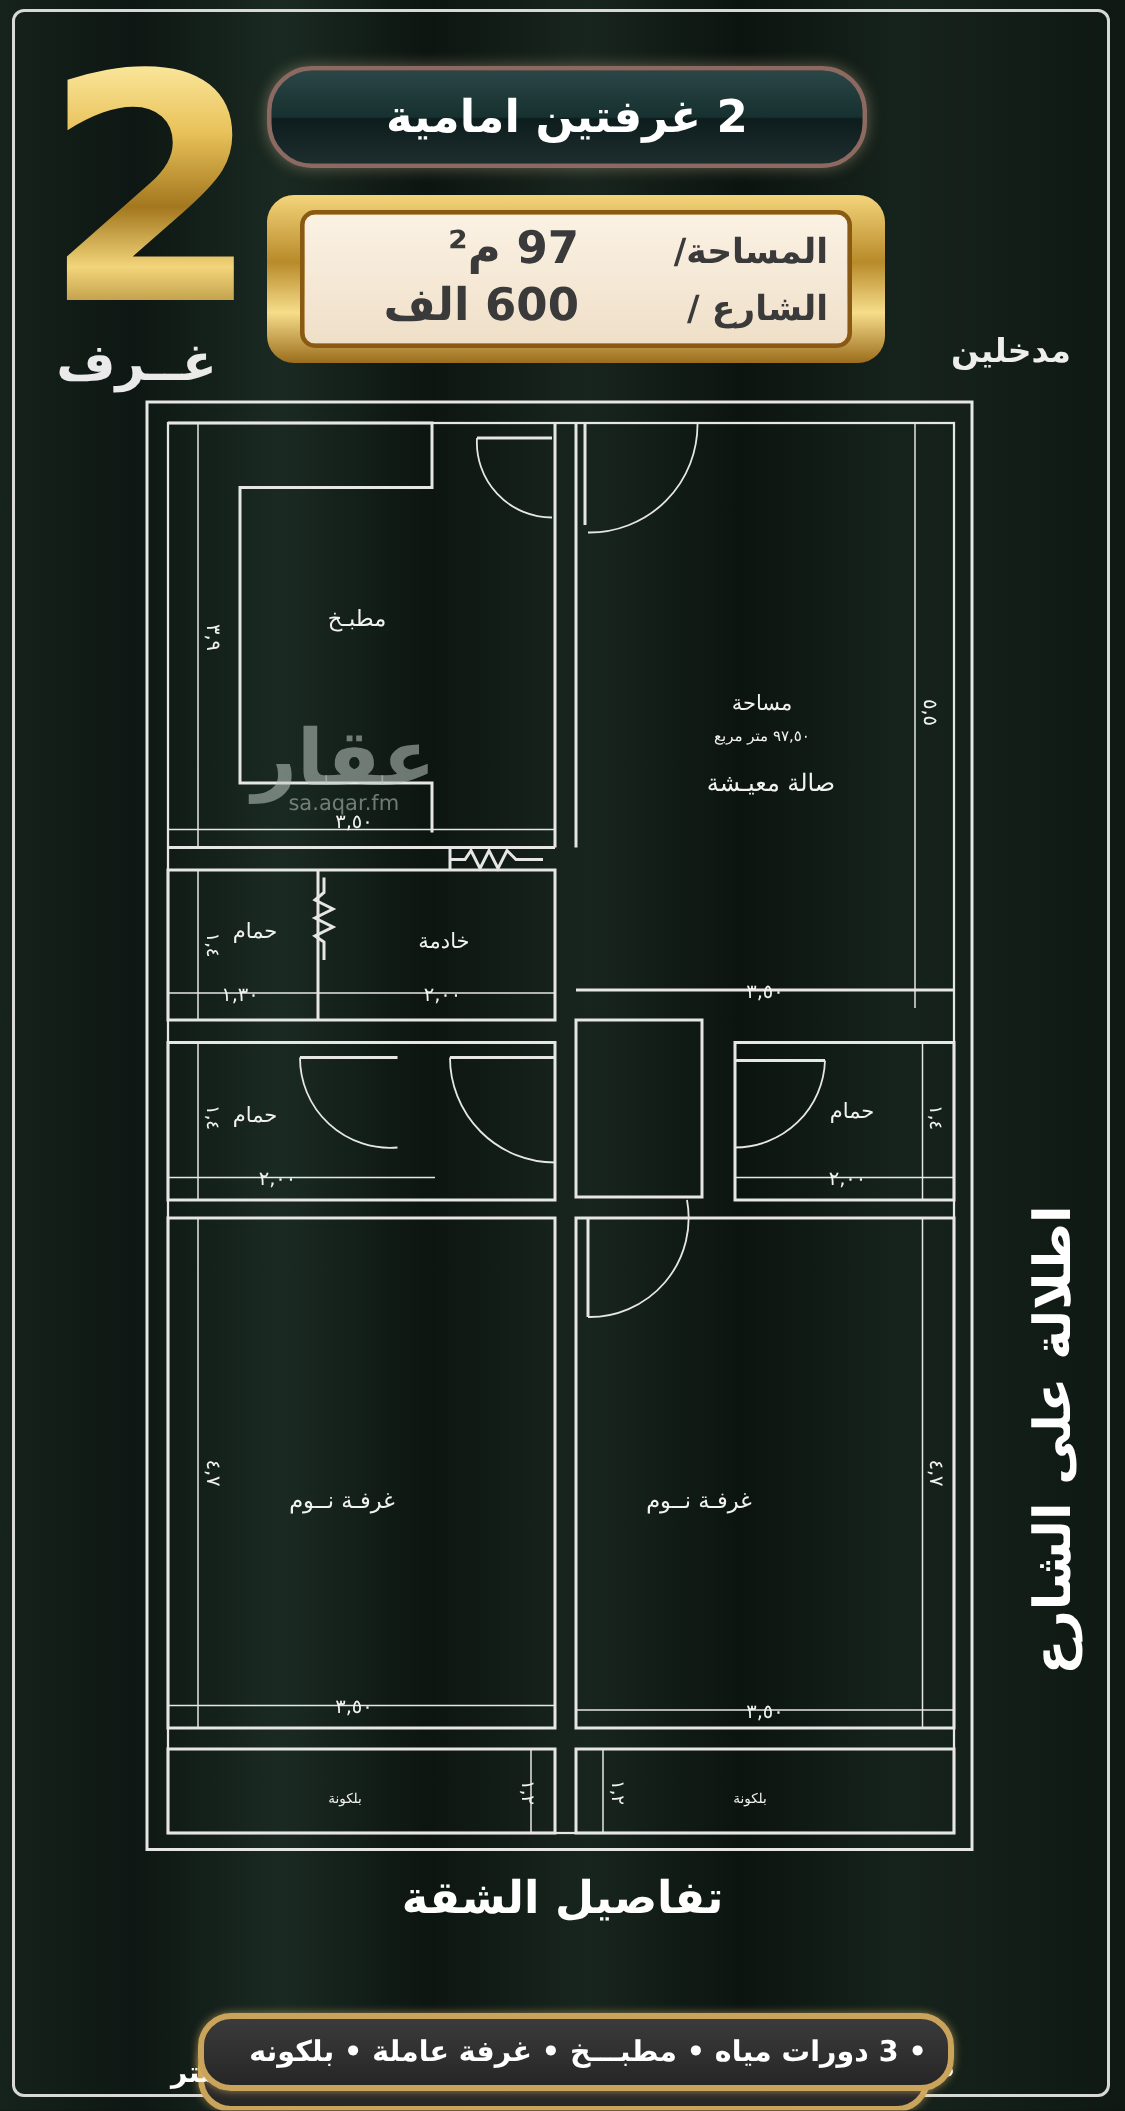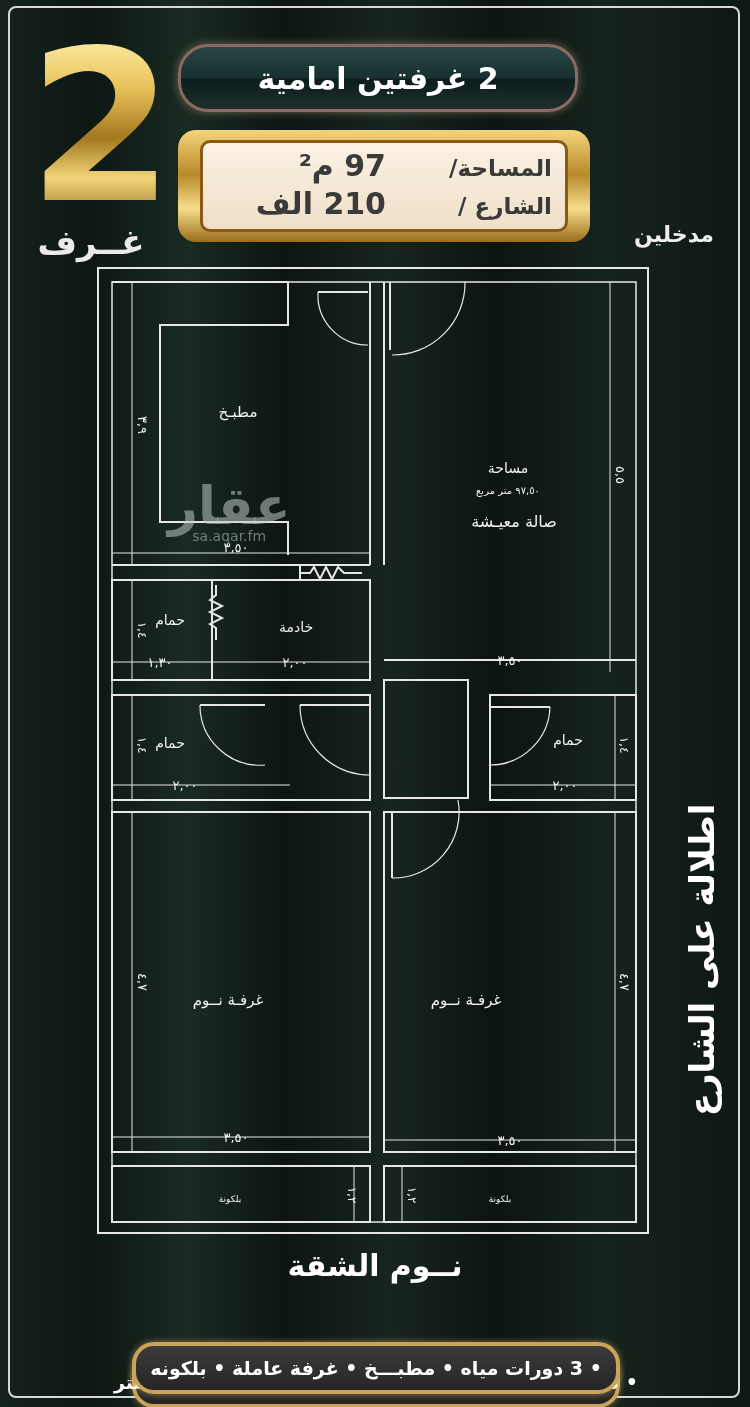--- a/index.html
+++ b/index.html
@@ -48,21 +48,21 @@
   </div>
 
   <div class="info-plaque">
     <div class="info-inner"></div>
     <div class="info-row" style="top:18px;">
       <span class="lbl">المساحة/</span>
       <span class="val">97 م²</span>
     </div>
     <div class="info-row" style="top:56px;">
       <span class="lbl">الشارع /</span>
-      <span class="val">210 الف</span>
+      <span class="val">600 الف</span>
     </div>
   </div>
 
   <div class="entrances">مدخلين</div>
 
   <svg class="plan" width="750" height="1407" fill="none" stroke="#e6e6e6" stroke-width="2">
 
     <rect x="98" y="268" width="550" height="965"></rect>
     <rect x="112" y="282" width="524" height="940" stroke-width="1.5"></rect>
 
@@ -158,20 +158,20 @@
 
   <div class="watermark">
     <div class="wm-ar">عقار</div>
     <div class="wm-url">sa.aqar.fm</div>
   </div>
 
   <div class="view-label">
     <span>اطلالة على الشارع</span>
   </div>
 
-  <div class="details-title">نــوم الشقة</div>
+  <div class="details-title">تفاصيل الشقة</div>
   <div class="feature-pill" style="top:1356px;">
     <span>• صـــالـــة معيشة • غرفة نوم فرعيه • غرفة نوم ماستر</span>
   </div>
-  <div class="feature-pill" style="top:1342px;">
+  <div class="feature-pill" style="top:1342px;padding-left:16px;">
     <span>• 3 دورات مياه   • مطبـــخ   • غرفة عاملة    • بلكونه</span>
   </div>
 </div>
 
 </body></html>

